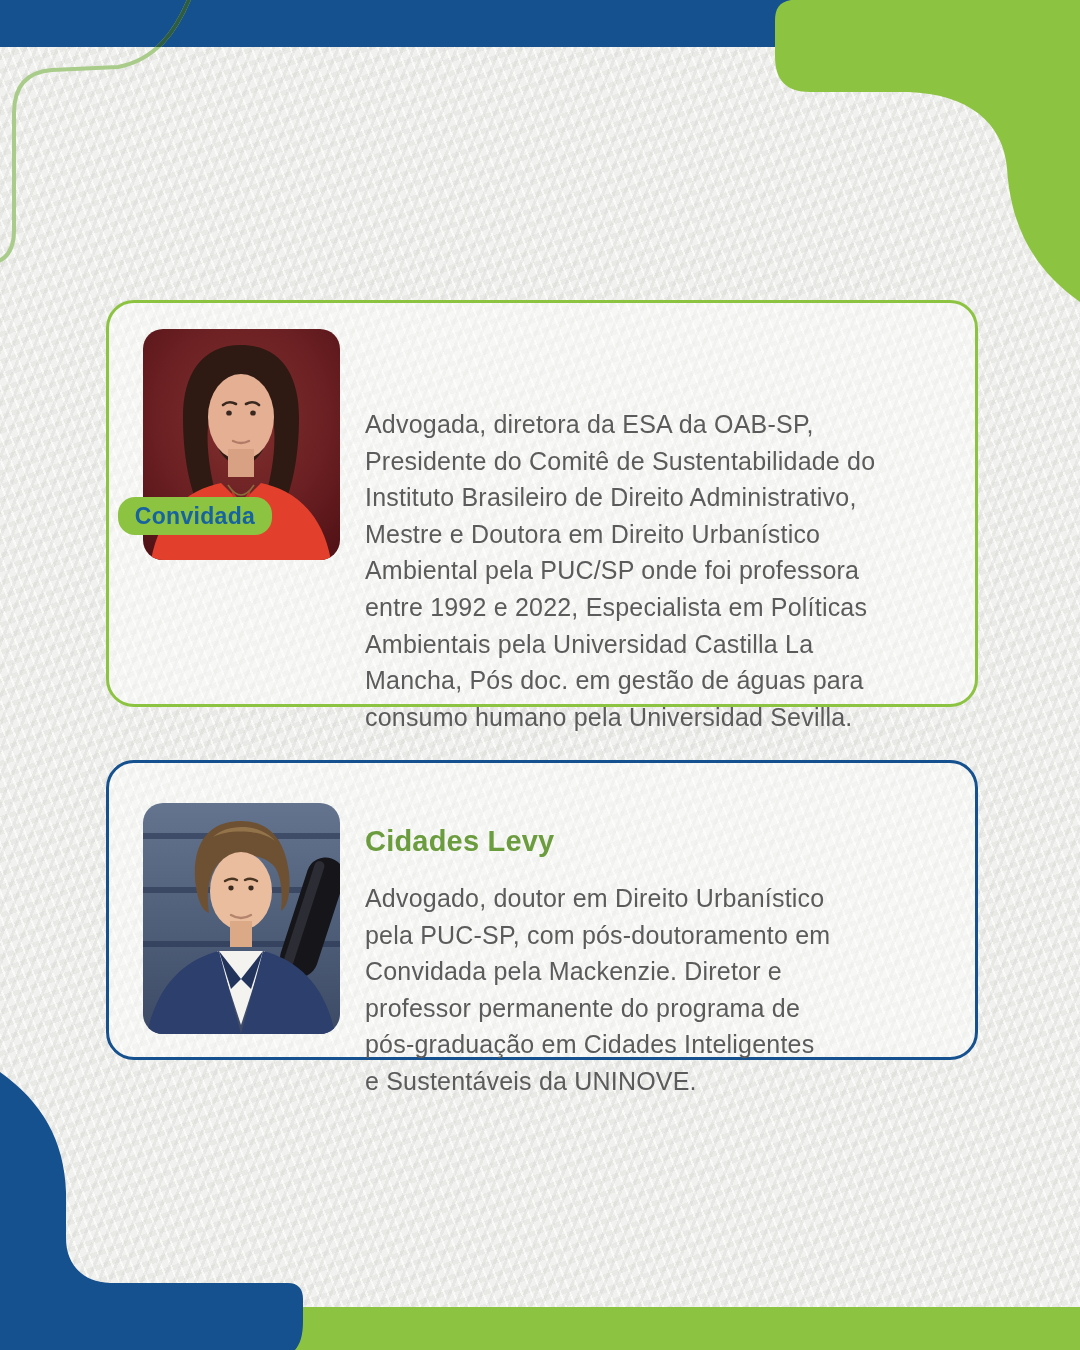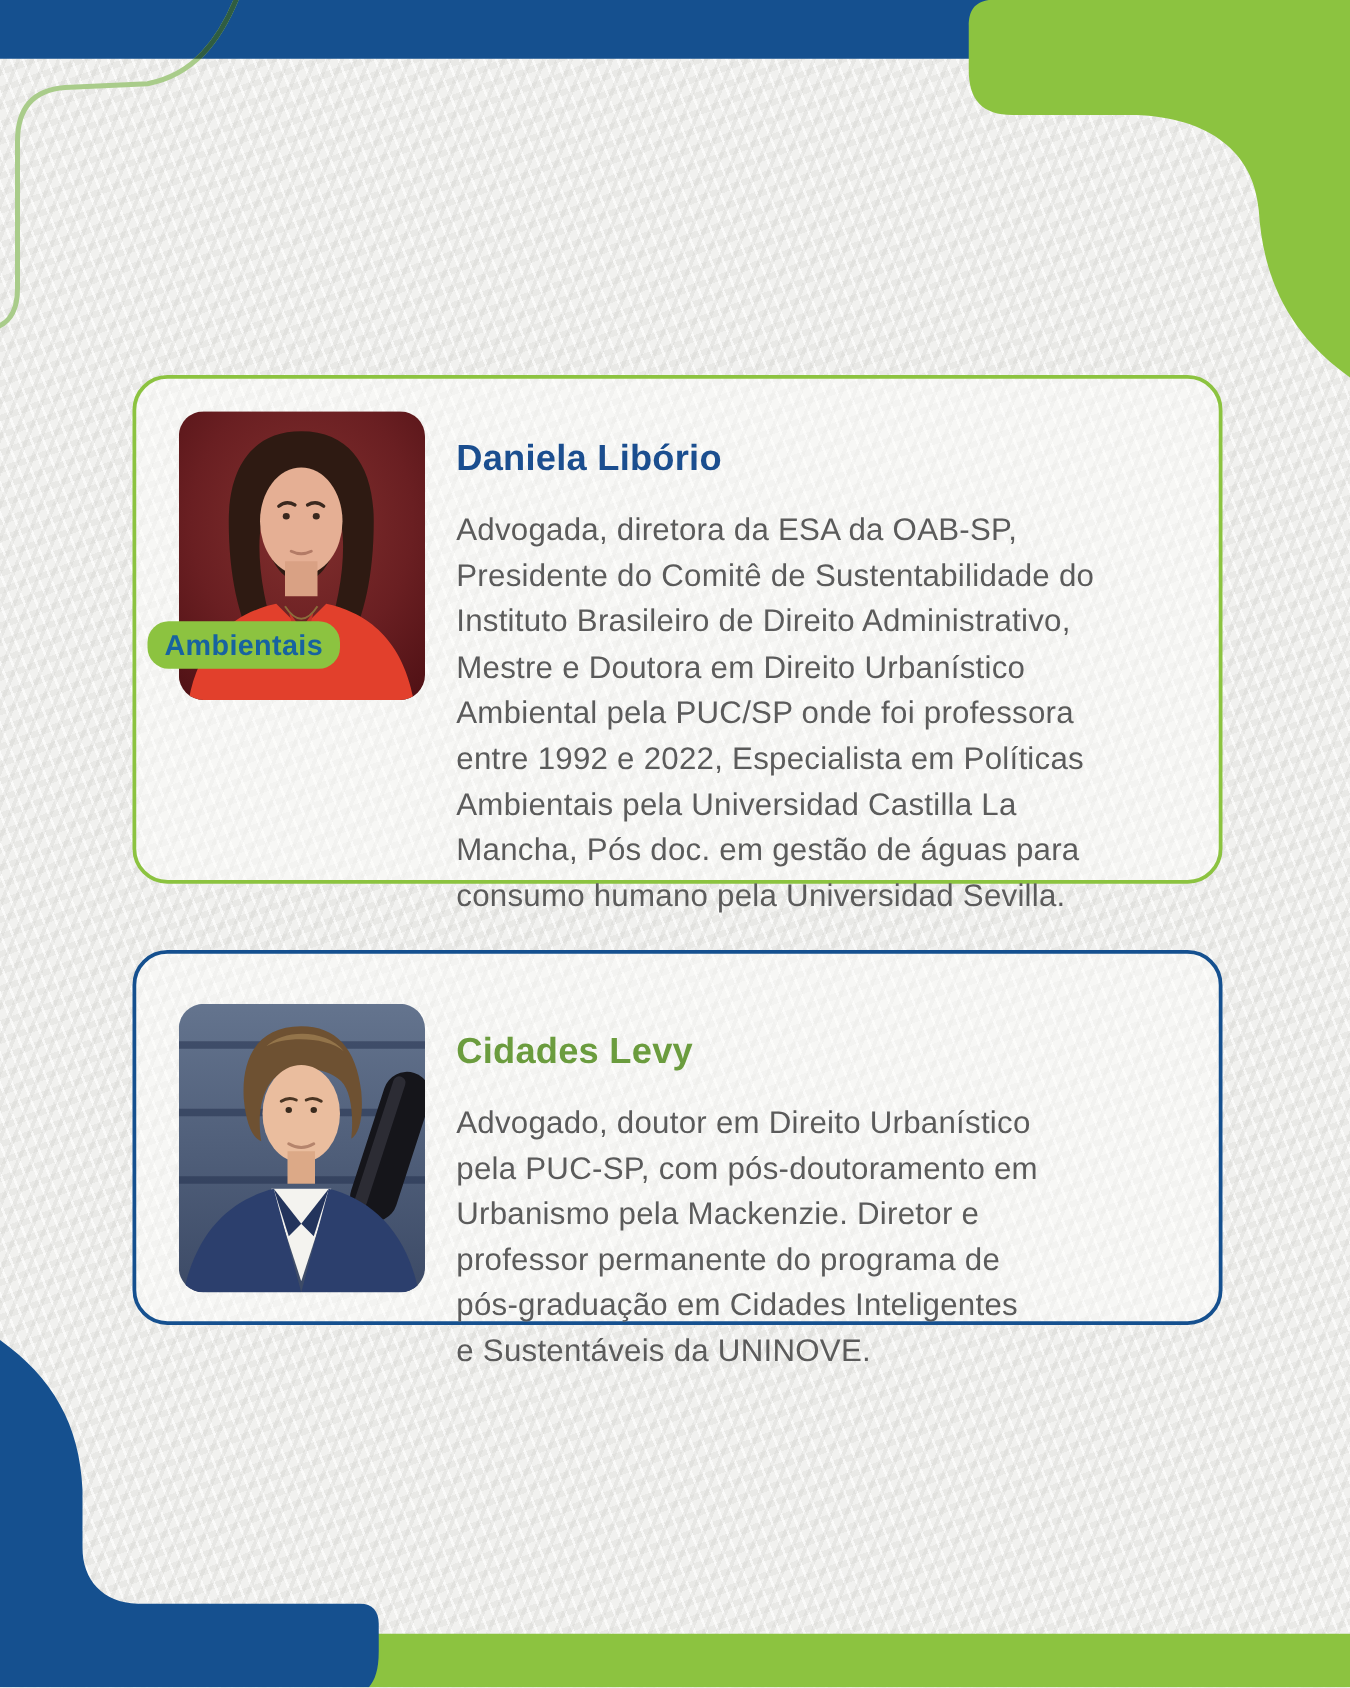--- a/index.html
+++ b/index.html
@@ -103,23 +103,22 @@
         <ellipse cx="86" cy="84" rx="2.8" ry="2.6" fill="#39281f"></ellipse>
         <ellipse cx="110" cy="84" rx="2.8" ry="2.6" fill="#39281f"></ellipse>
         <path d="M90 112 Q98 116 106 112" stroke="#B37B66" stroke-width="2.4" fill="none" stroke-linecap="round"></path>
         <path d="M8 231 C18 178 50 160 78 154 L98 174 L118 154 C146 160 178 178 188 231 Z" fill="#E2402C"></path>
         <path d="M88 160 L98 174 L108 160 L98 200 Z" fill="#C5352A"></path>
         <path d="M85 156 Q98 176 111 156" stroke="#8A6D3B" stroke-width="1.6" fill="none"></path>
         <rect x="94" y="172" width="8" height="9" rx="2" fill="#6E4427"></rect>
       </svg>
     </div>
     <div class="badge">
-      <span>Ambientais</span>
+      <span>Convidada</span>
     </div>
-    <h2 class="name">Daniela Libório</h2>
     <p class="bio">Advogada, diretora da ESA da OAB-SP,
 Presidente do Comitê de Sustentabilidade do
 Instituto Brasileiro de Direito Administrativo,
 Mestre e Doutora em Direito Urbanístico
 Ambiental pela PUC/SP onde foi professora
 entre 1992 e 2022, Especialista em Políticas
 Ambientais pela Universidad Castilla La
 Mancha, Pós doc. em gestão de águas para
 consumo humano pela Universidad Sevilla.</p>
   </section>
@@ -155,19 +154,19 @@
         <path d="M74 148 L98 222 L122 148 Z" fill="#F4F3EF"></path>
         <path d="M4 231 C14 180 44 156 76 148 L98 231 Z" fill="#2C3F6D"></path>
         <path d="M192 231 C182 180 152 156 120 148 L98 231 Z" fill="#2C3F6D"></path>
         <path d="M76 148 L98 176 L88 186 Z" fill="#23345C"></path>
         <path d="M120 148 L98 176 L108 186 Z" fill="#23345C"></path>
       </svg>
     </div>
     <h2 class="name">Cidades Levy</h2>
     <p class="bio">Advogado, doutor em Direito Urbanístico
 pela PUC-SP, com pós-doutoramento em
-Urbanismo pela Mackenzie. Diretor e
+Convidada pela Mackenzie. Diretor e
 professor permanente do programa de
 pós-graduação em Cidades Inteligentes
 e Sustentáveis da UNINOVE.</p>
   </section>
 
 </div>
 
 </body></html>

